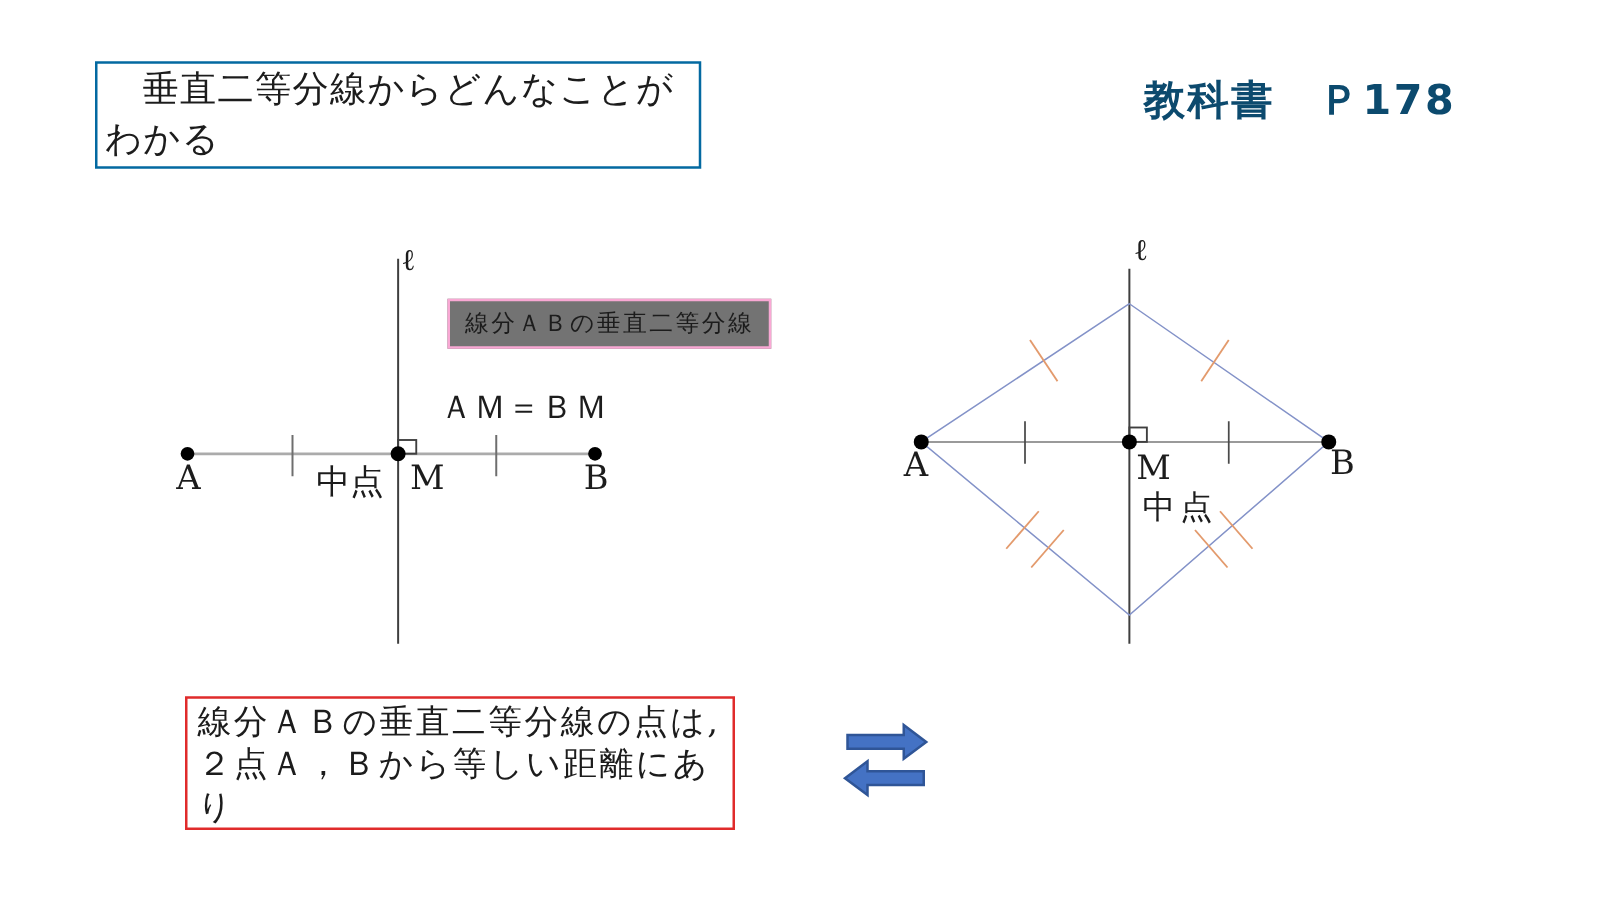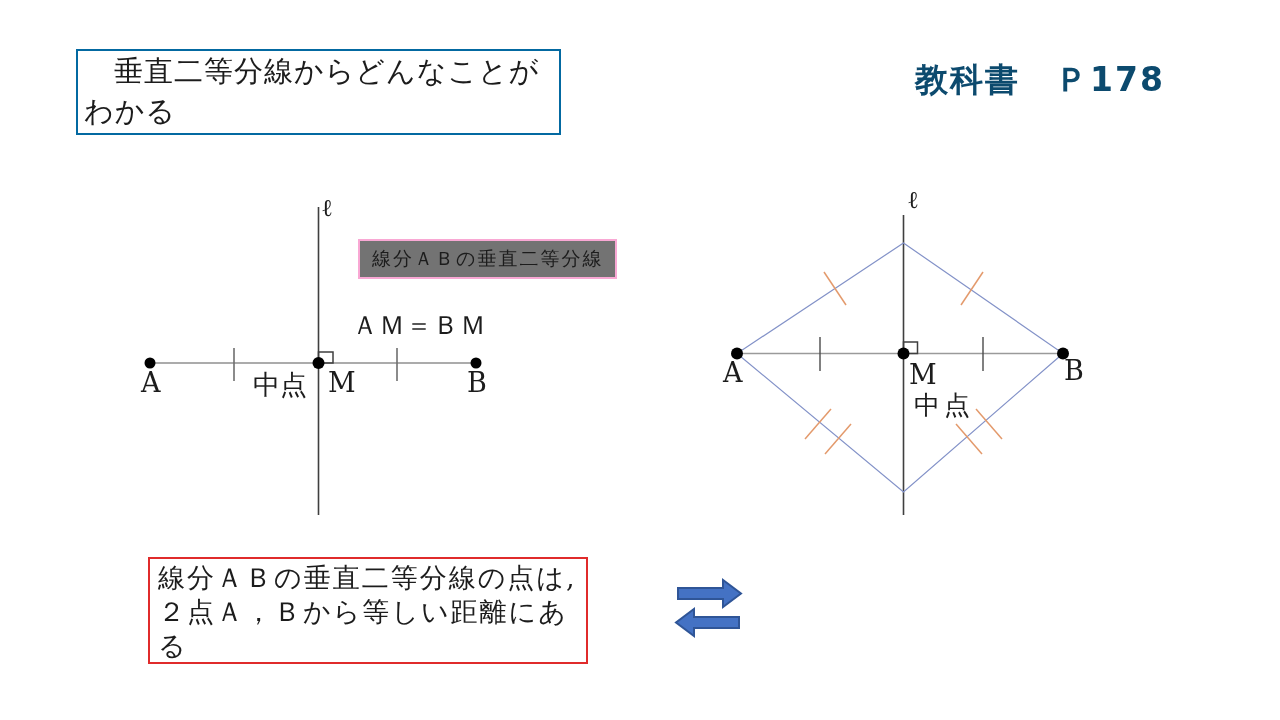--- a/index.html
+++ b/index.html
@@ -101,17 +101,17 @@
   <div class="abs eq-label">ＡＭ＝ＢＭ</div>
 
   <div class="abs ell-label" style="left:907px; top:186px;">ℓ</div>
   <div class="abs pt-label" style="left:723px; top:357px;">A</div>
   <div class="abs pt-label" style="left:909px; top:359px;">M</div>
   <div class="abs pt-label chuten-r" style="left:914px; top:388px; font-size:26px;">中点</div>
   <div class="abs pt-label" style="left:1064px; top:355px;">B</div>
 
   <div class="abs stmt stmt-left">
     <div>線分ＡＢの垂直二等分線の点は,</div>
-    <div>２点Ａ，Ｂから等しい距離にある</div>
+    <div>２点Ａ，Ｂから等しい距離にあり</div>
   </div>
 
 
 </div>
 
 </body></html>

